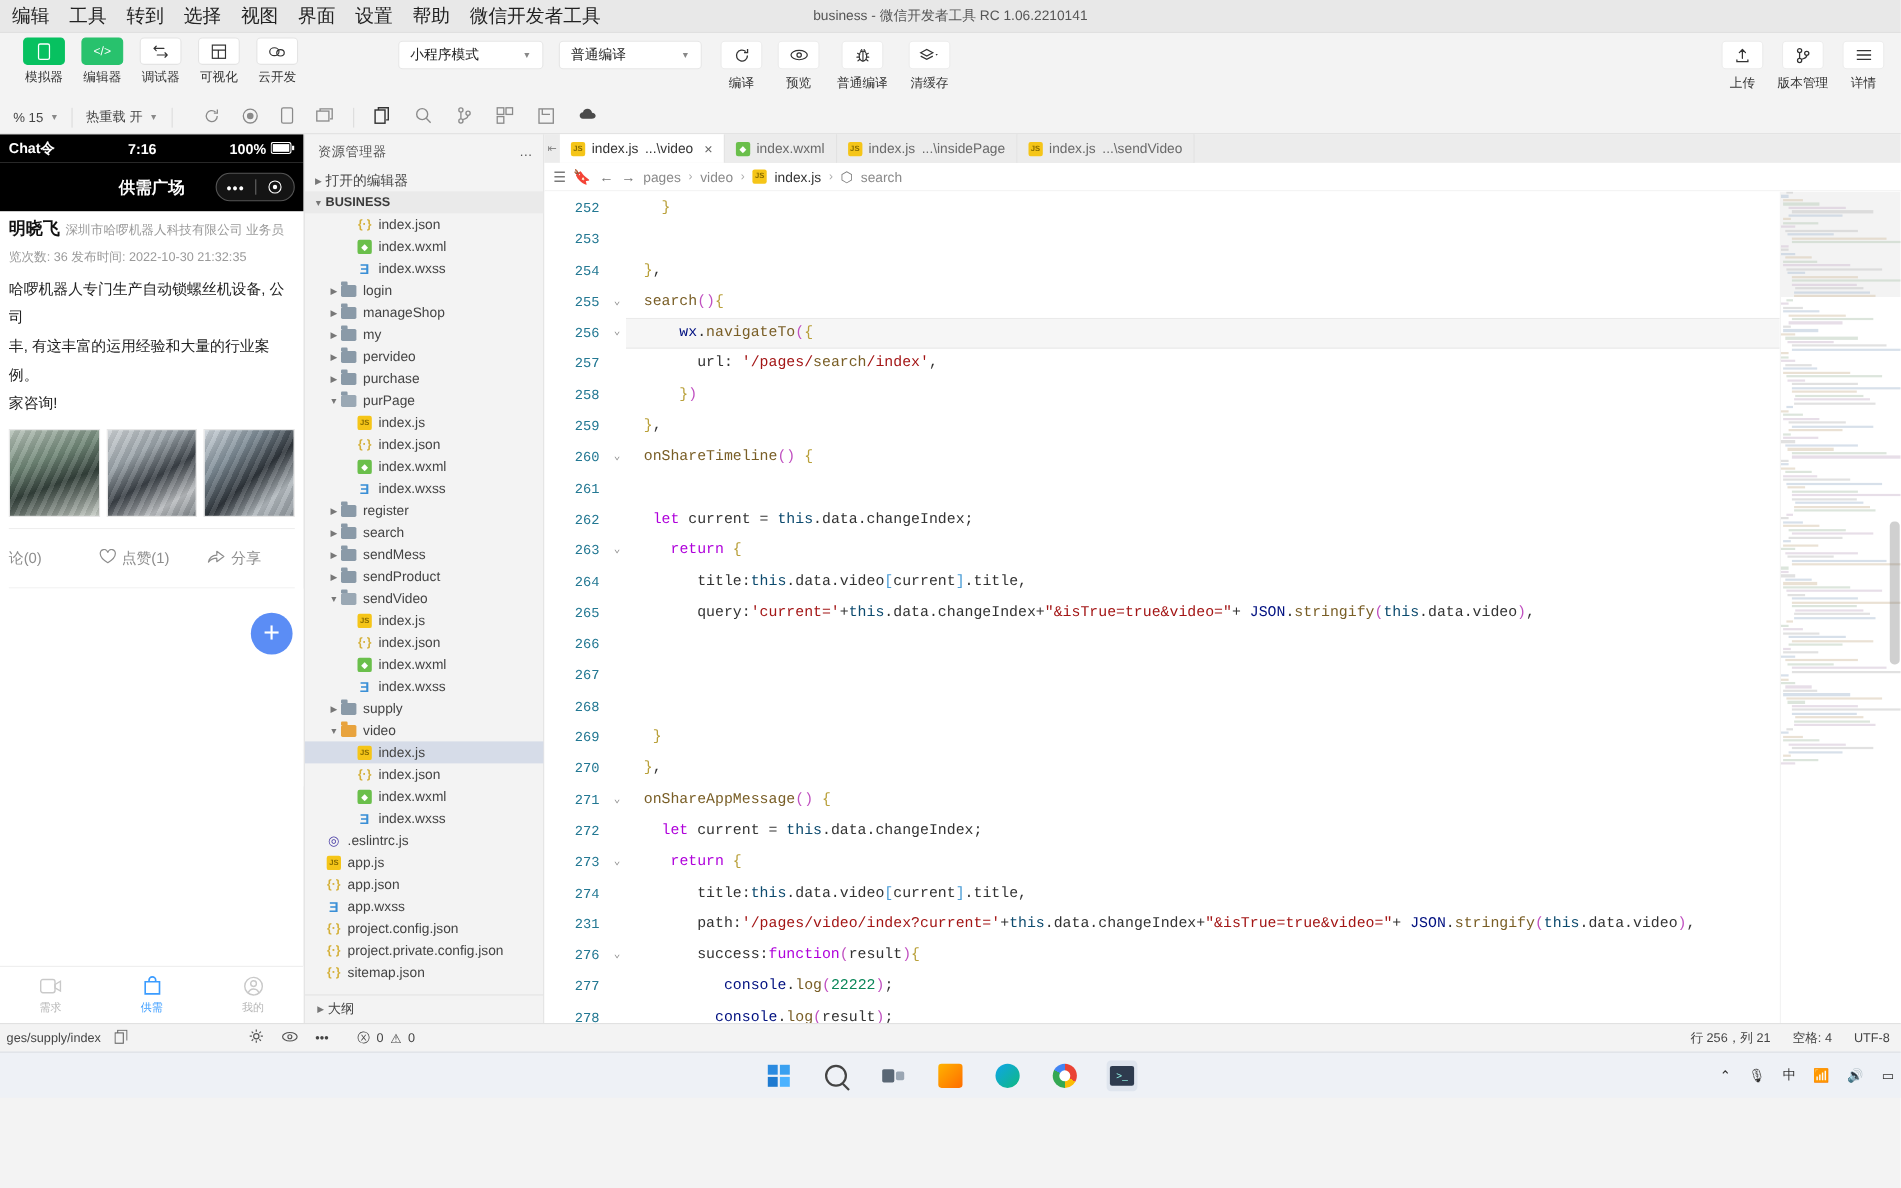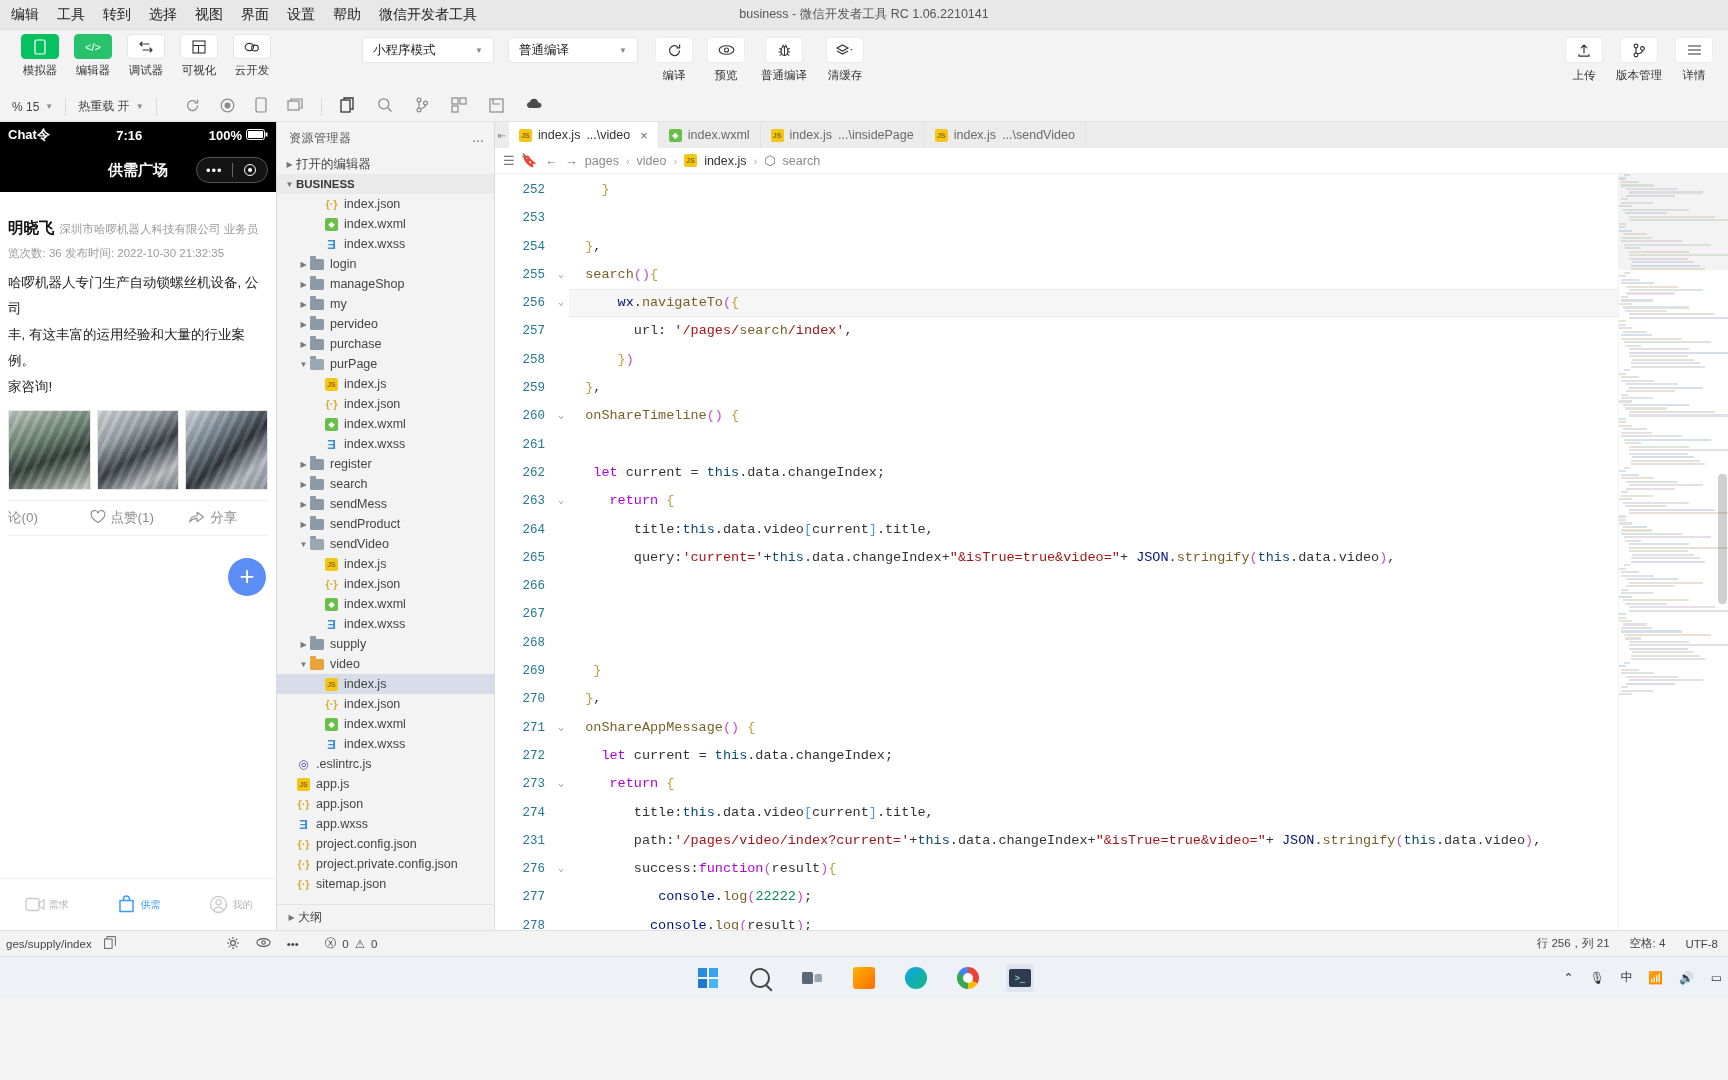--- a/index.html
+++ b/index.html
@@ -11,21 +11,21 @@
     color:#333;
     -webkit-font-smoothing: antialiased;
   }
   .app { position:relative; width:1728px; height:1080px; background:#f3f3f3; }
 
   
   .menubar {
     height:30px; background:#e8e8e8; display:flex; align-items:center;
     padding-left:2px; position:relative; border-bottom:1px solid #e0e0e0;
   }
-  .menubar .mi { font-size:14px; color:#222; padding:3px 9px; cursor:default; white-space:nowrap;text-align:right;}
+  .menubar .mi { font-size:17px; color:#222; padding:3px 9px; cursor:default; white-space:nowrap;text-align:right;}
   .win-title {
     position:absolute; left:0; right:0; text-align:center; font-size:12.5px; color:#555;
     pointer-events:none;
   }
 
   
   .toolbar { height:62px; background:#f3f3f3; position:relative; display:flex; align-items:flex-start;}
   .tbgroup { display:flex; align-items:flex-start; padding-left:16px; padding-top:4px;}
   .tbitem { width:48px; display:flex; flex-direction:column; align-items:center; margin-right:5px; cursor:default;}
   .tbbtn {
@@ -83,44 +83,44 @@
   .sim-line { position:absolute; left:0; top:33px; height:2px; width:100%; background:#ddd;}
   .sim-line b { position:absolute; left:0; top:0; height:2px; width:128px; background:#3478f6;}
 
   .cursor-ring { position:absolute; left:135px; top:220px; width:54px; height:54px; border:4px solid #4ce04c; border-radius:50%; z-index:20;}
   .cursor-dot { position:absolute; left:150px; top:234px; width:24px; height:24px; background:#8a8a8a; border-radius:50%; z-index:21;}
   .cursor-tail { position:absolute; left:55px; top:222px; width:110px; height:2px; background:linear-gradient(90deg,rgba(220,60,60,0) 0%, #d64545 100%); transform:rotate(9deg); z-index:19;}
   .pink-arc { position:absolute; left:-10px; top:196px; width:52px; height:34px; border:2px solid #f0b3c8; border-radius:50%; border-bottom-color:transparent; z-index:18;}
 
   .post { padding:6px 8px 0 8px;}
   .post .hd { display:flex; align-items:baseline; }
-  .post .nm { font-size:15.5px; font-weight:700; color:#111; margin-right:5px; white-space:nowrap;margin-top:20px;}
+  .post .nm { font-size:15.5px; font-weight:700; color:#111; margin-right:5px; white-space:nowrap;}
   .post .co { font-size:11.5px; color:#9a9a9a; white-space:nowrap;}
   .post .meta { margin-top:7px; font-size:11.5px; color:#9a9a9a;}
   .post .body { margin-top:9px; font-size:13.5px; line-height:26px; color:#222;}
   .thumbs { display:flex; gap:6px; margin-top:10px;}
   .thumb { width:86px; height:80px; border:1px solid #e6e6e6; overflow:hidden; position:relative; background:#dfe2e1;}
   .th1 { background:linear-gradient(160deg,#b9c4bb 0%,#6f8676 35%,#33403a 60%,#c9cfc8 100%);}
   .th2 { background:linear-gradient(150deg,#cfd3d6 0%,#9aa3a9 30%,#3a4046 55%,#b9bcbf 80%,#7e8488 100%);}
   .th3 { background:linear-gradient(140deg,#cfd6dc 0%,#7d8b95 30%,#2e343a 55%,#b1b8bd 78%,#8d949a 100%);}
   .thumb:after { content:''; position:absolute; inset:0;
     background:repeating-linear-gradient(115deg, rgba(255,255,255,.11) 0 4px, rgba(0,0,0,.07) 4px 9px);}
 
-  .actions { margin-top:10px; height:36px; border-top:1px solid #eee; border-bottom:1px solid #eee;
+  .actions { margin-top:10px; height:55px; border-top:1px solid #eee; border-bottom:1px solid #eee;
      display:flex; align-items:center; color:#8d8d8d; font-size:13.5px;}
   .actions .a { display:flex; align-items:center; gap:5px;}
   .a1 { width:86px; padding-left:0px;}
   .a2 { width:104px;}
   .a3 { width:84px;}
   .sim-blank { background:#fff; height:180px; position:relative;}
   .fab { position:absolute; right:10px; top:22px; width:38px; height:38px; background:#5b8df5; border-radius:50%;
      color:#fff; font-size:26px; line-height:36px; text-align:center; font-weight:300;}
   .simtabbar { position:absolute; bottom:0; left:0; right:0; height:52px; background:#fff; border-top:1px solid #eee;
      display:flex;}
-  .simtab { flex:1; display:flex; align-items:center; justify-content:center; gap:3px; color:#b5b5b5; font-size:10px;}
+  .simtab { flex:1; display:flex; flex-direction:column; align-items:center; justify-content:center; gap:3px; color:#b5b5b5; font-size:10px;}
   .simtab.active { color:#3b9cff;}
   .simtab .ic { width:22px; height:20px; display:flex; align-items:center; justify-content:center;}
 
   
   .explorer { width:218px; background:#f3f3f3; display:flex; flex-direction:column; border-right:1px solid #dcdcdc;}
   .exp-title { height:32px; display:flex; align-items:center; justify-content:space-between;
      padding:0 10px 0 12px; font-size:12px; color:#555; letter-spacing:.5px;}
   .exp-row { height:20px; display:flex; align-items:center; font-size:12.5px; color:#444; padding-left:6px; cursor:default; white-space:nowrap;}
   .exp-row.section { font-size:11.5px; font-weight:700; color:#3a3a3a; background:#eaeaea;}
   .exp-row.selected { background:#d6dce8;}

